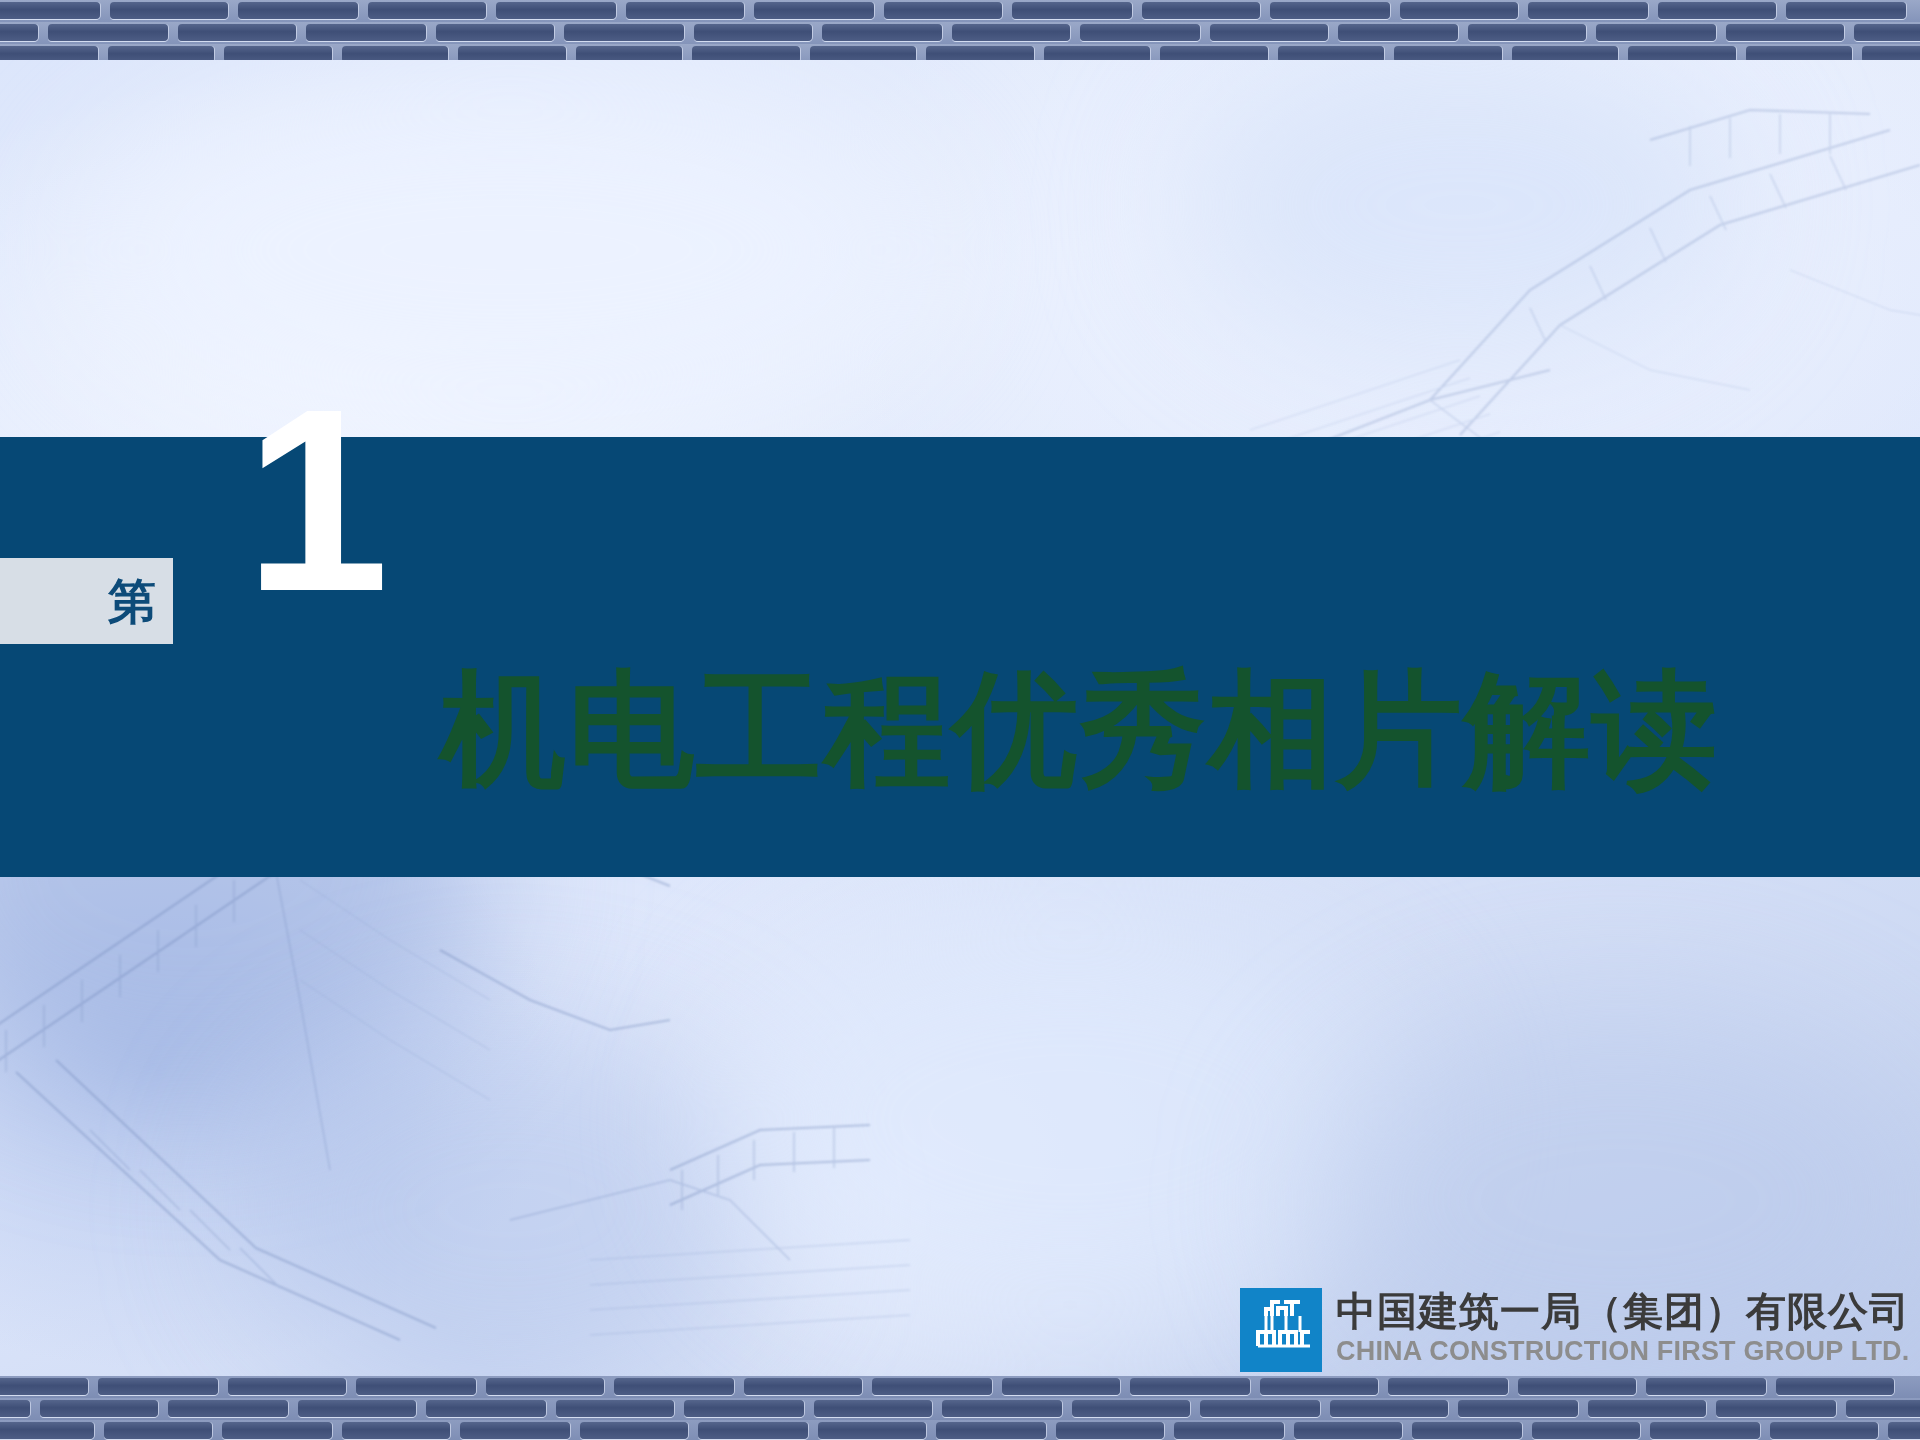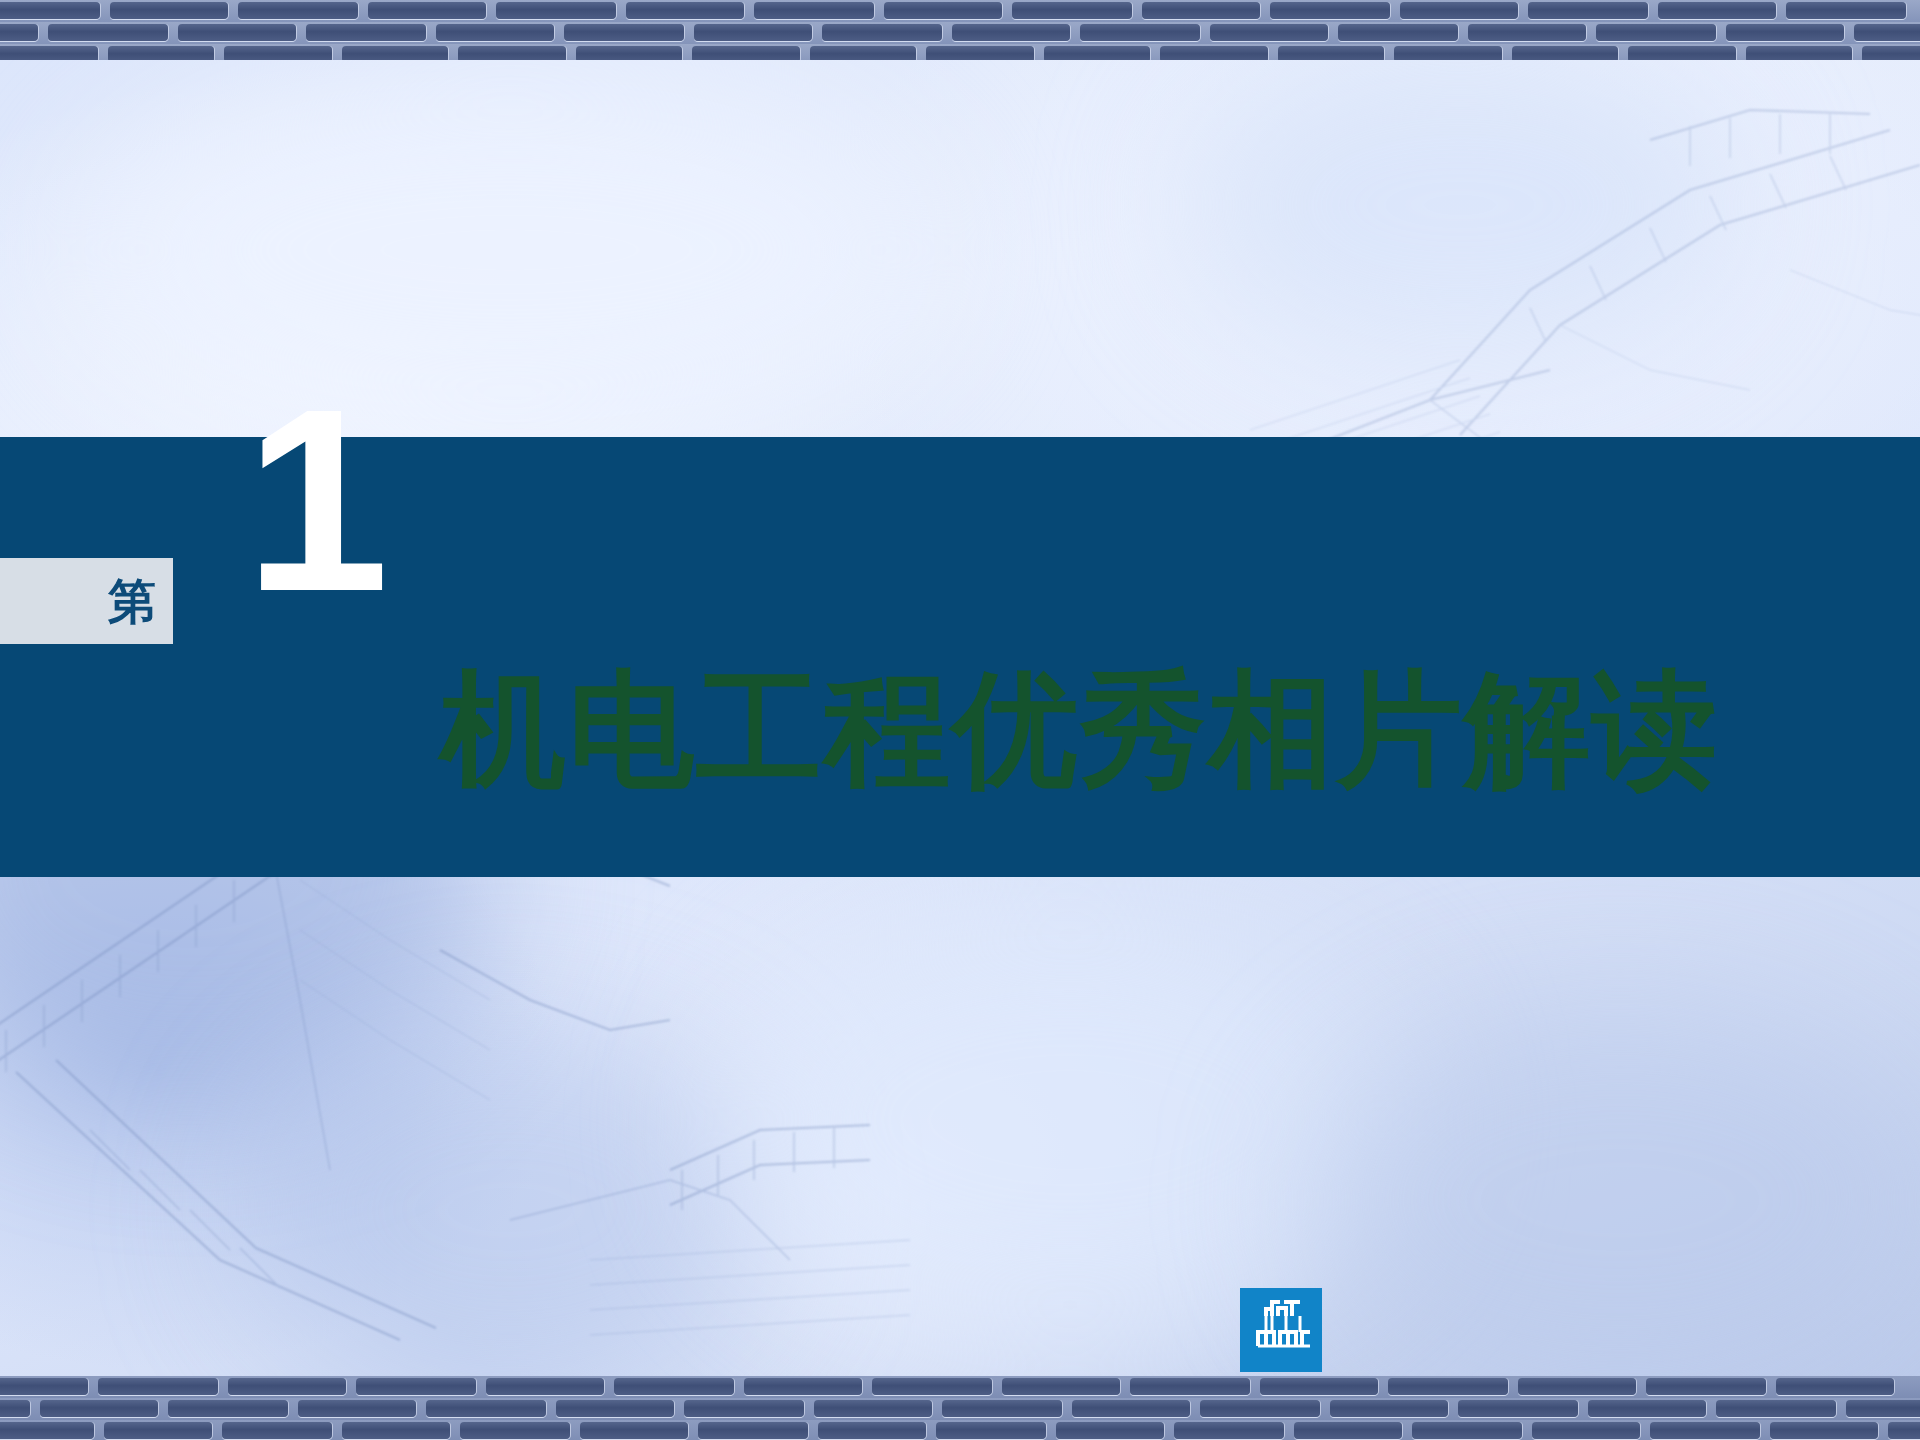--- a/index.html
+++ b/index.html
@@ -401,16 +401,18 @@
         <g fill="none" stroke="#ffffff" stroke-width="3">
           <path d="M26 28 L26 58"></path>
           <path d="M32 28 L32 44"></path>
           <path d="M46 28 L46 44"></path>
           <path d="M60 28 L60 44"></path>
           <path d="M18 58 L70 58"></path>
         </g>
       </svg>
     </div>
     <div id="logo-text">
+      <span id="logo-cn">中国建筑一局（集团）有限公司</span>
+      <span id="logo-en">CHINA CONSTRUCTION FIRST GROUP LTD.</span>
     </div>
   </div>
 
 </div>
 
 </body></html>

